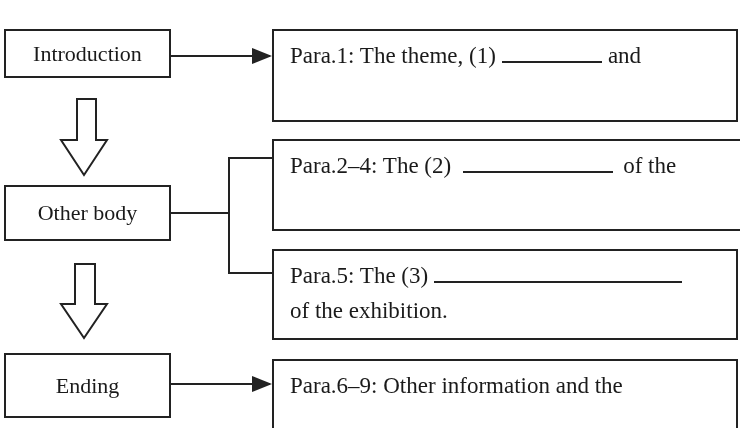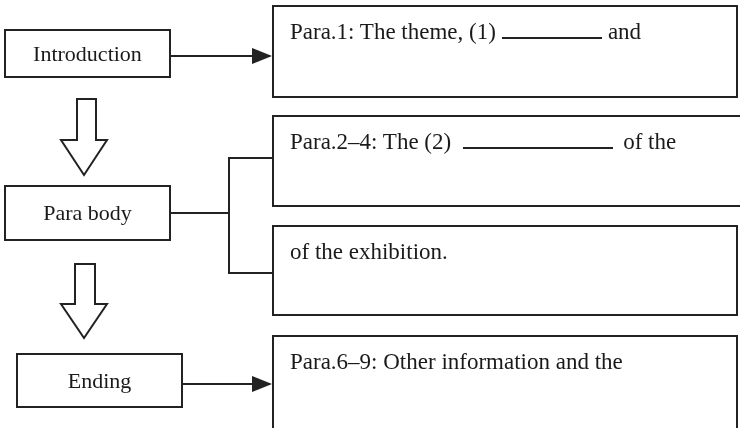--- a/index.html
+++ b/index.html
@@ -2,21 +2,21 @@
 <html><head>
 <meta charset="utf-8">
 <style>
   html, body { margin: 0; padding: 0; background: #ffffff; }
   body { width: 740px; height: 428px; position: relative; overflow: hidden;
          font-family: "DejaVu Serif", "Liberation Serif", serif; color: #1a1a1a; }
   .box { position: absolute; border: 2px solid #222; box-sizing: border-box; background: #fff; }
   .left-box { display: flex; align-items: center; justify-content: center;
               font-size: 22px; font-family: "Liberation Serif", "DejaVu Serif", serif; }
   .right-box { padding: 7px 0 0 16px; font-size: 23px; line-height: 35px;
-               font-family: "Liberation Serif", "DejaVu Serif", serif; }
+               font-family: "Liberation Serif", "DejaVu Serif", serif; margin-top: 24px; }
   .blank { display: inline-block; border-bottom: 2px solid #222; height: 22px; vertical-align: baseline; margin: 0 6px; }
   svg.lines { position: absolute; left: 0; top: 0; }
 </style>
 </head>
 <body>
 
 <svg class="lines" width="740" height="428">
   <defs>
     <marker id="arrowhead" markerWidth="10" markerHeight="8" refX="9" refY="4" orient="auto">
       <path d="M0,0 L10,4 L0,8 Z" fill="#222"></path>
@@ -36,38 +36,41 @@
 
   <path d="M77,99 L96,99 L96,140 L107,140 L84,175 L61,140 L77,140 Z" fill="#fff" stroke="#222" stroke-width="2" stroke-linejoin="miter"></path>
   <path d="M75,264 L95,264 L95,304 L107,304 L84,338 L61,304 L75,304 Z" fill="#fff" stroke="#222" stroke-width="2" stroke-linejoin="miter"></path>
 </svg>
 
 <div class="box left-box" style="left:4px; top:29px; width:167px; height:49px;text-align:center;">
   <span>Introduction</span>
 </div>
 
 <div class="box left-box" style="left:4px; top:185px; width:167px; height:56px;">
-  <span>Para body</span>
+  <span>Other body</span>
 </div>
 
-<div class="box left-box" style="left:16px; top:353px; width:167px; height:55px;">
+<div class="box left-box" style="left:4px; top:353px; width:167px; height:65px;">
   <span>Ending</span>
 </div>
 
 <div class="box right-box" style="left:272px; top:5px; width:466px; height:93px;">
   <div>
     <span>Para.1: The theme, (1)</span><span class="blank" style="width:100px;"></span><span>and</span>
   </div>
 </div>
 
 <div class="box right-box" style="left:272px; top:115px; width:528px; height:92px;">
   <div>
     <span>Para.2–4: The (2)</span><span class="blank" style="width:150px; margin-left:12px; margin-right:10px;"></span><span>of the</span>
   </div>
 </div>
 
 <div class="box right-box" style="left:272px; top:225px; width:466px; height:91px;">
+  <div>
+    <span>Para.5: The (3)</span><span class="blank" style="width:248px;"></span>
+  </div>
   <div>of the exhibition.</div>
 </div>
 
 <div class="box right-box" style="left:272px; top:335px; width:466px; height:115px;">
   <div>Para.6–9: Other information and the</div>
 </div>
 
 </body></html>

